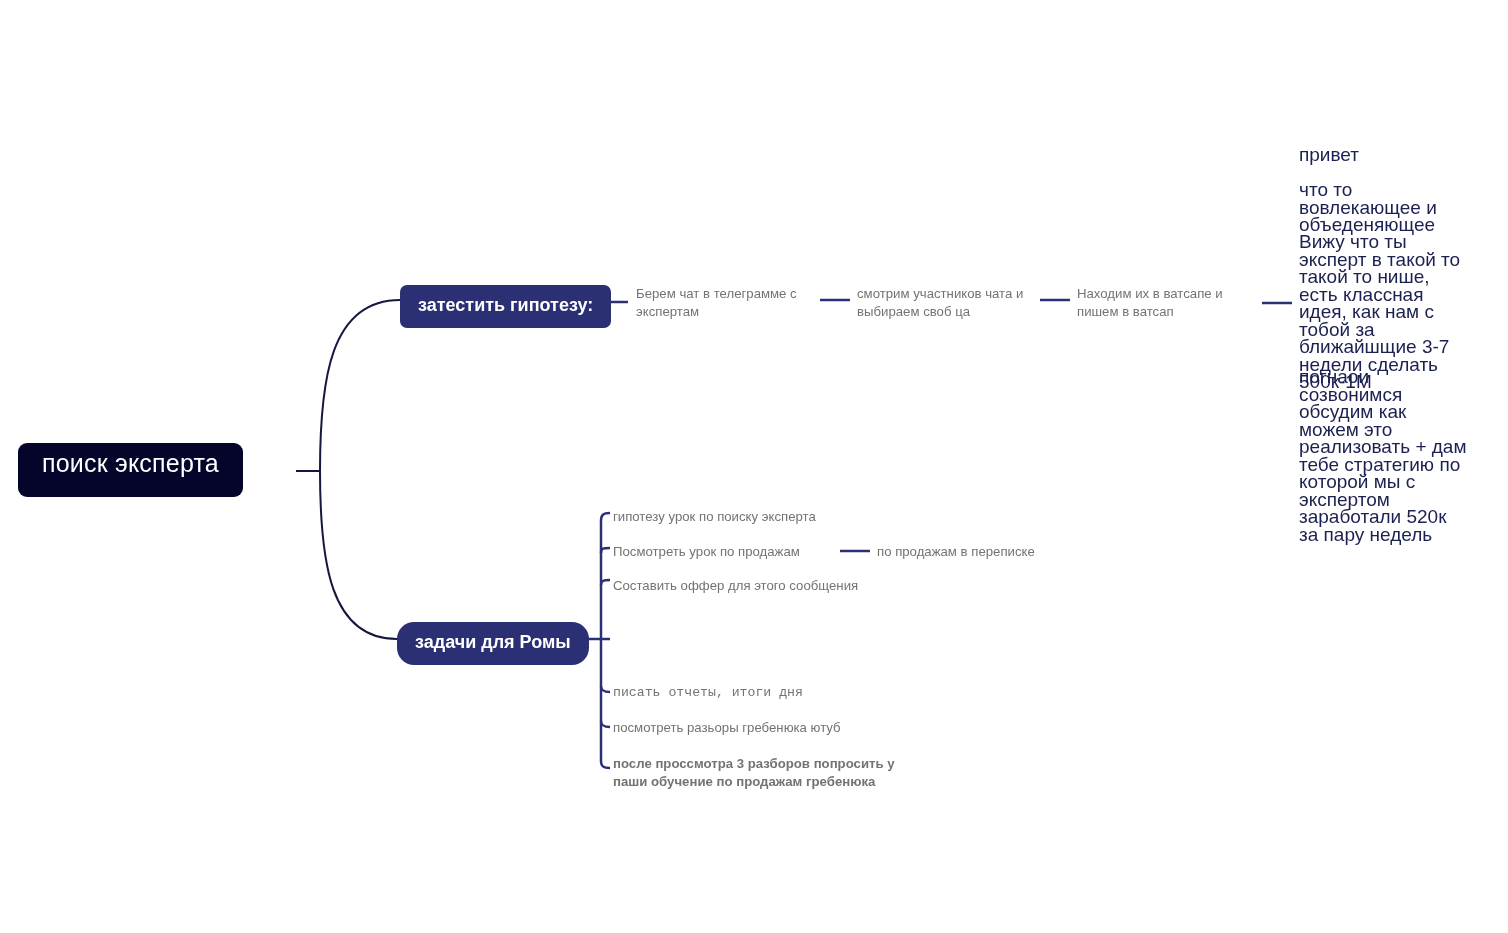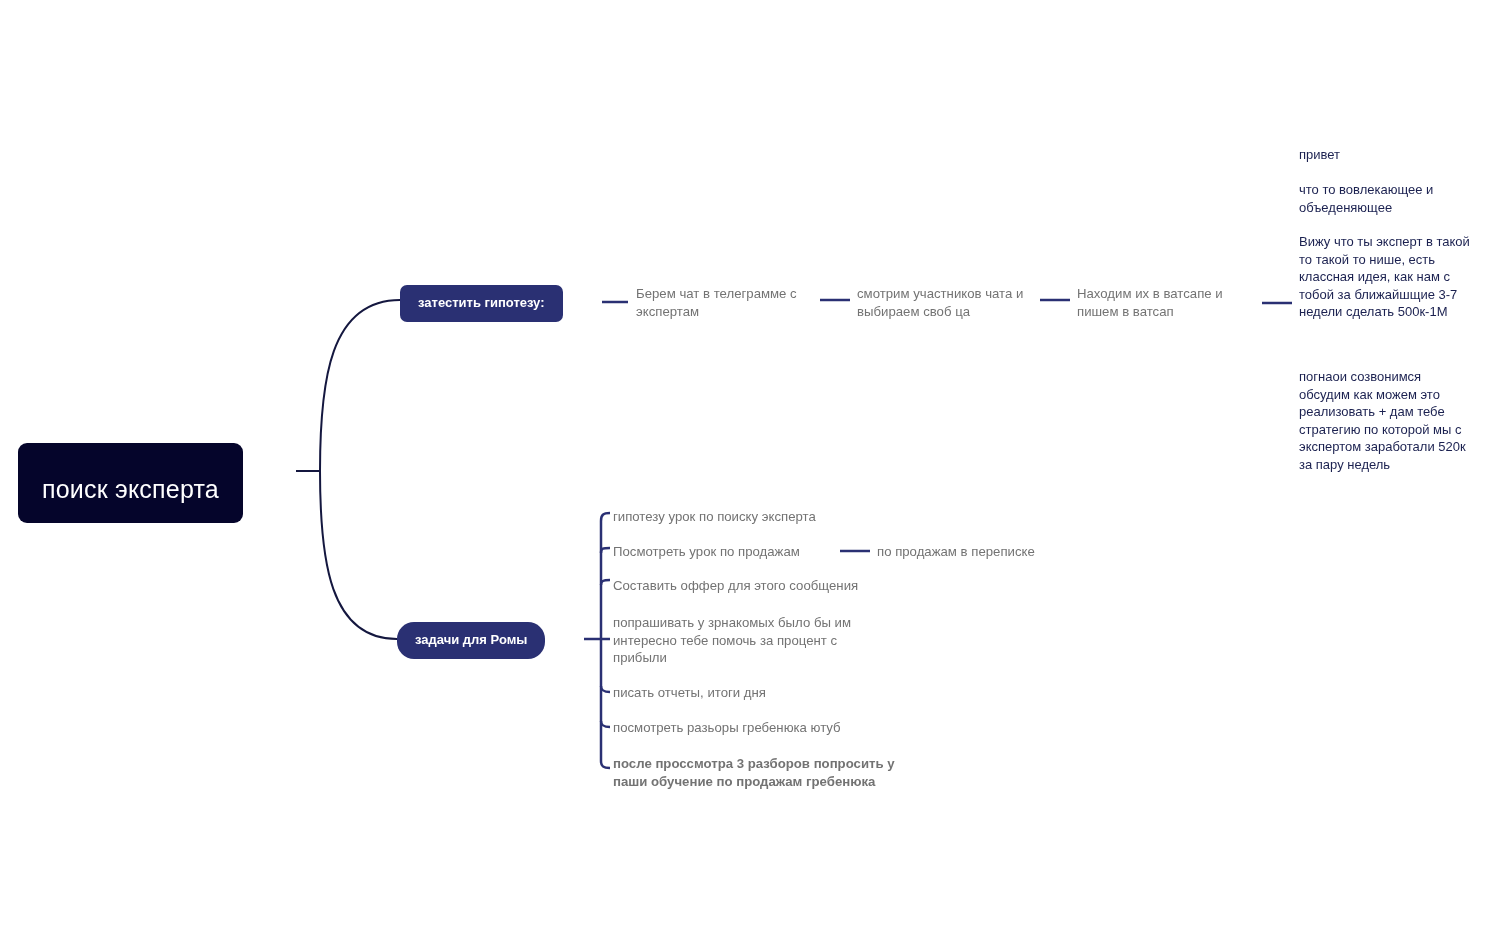--- a/index.html
+++ b/index.html
@@ -33,55 +33,55 @@
 
   
   .node {
     position: absolute;
   }
 
   .root-node {
     background: #05052b;
     color: #ffffff;
     border-radius: 9px;
-    padding: 33px 24px 19px 24px;
+    padding: 7px 24px 19px 24px;
     font-size: 25px;
     font-weight: 400;
     letter-spacing: 0.2px;
     line-height: 1.1;
     white-space: nowrap;
   }
 
   .branch-node {
     background: #2a3073;
     color: #ffffff;
     border-radius: 7px;
     padding: 11px 18px 12px 18px;
-    font-size: 13px;
+    font-size: 18px;
     font-weight: bold;
     line-height: 1.1;
     white-space: nowrap;
   }
 
   .leaf {
     position: absolute;
     font-size: 13.2px;
     line-height: 17.5px;
     color: #737373;
     font-weight: 400;
   }
   .leaf.w190 { width: 192px; }
   .leaf.w175 { width: 178px; }
   .leaf.w250 { width: 260px; }
   .leaf.w310 { width: 312px; font-weight: bold; }
   .leaf.wauto { white-space: nowrap; }
 
   .msg {
     position: absolute;
-    font-size: 13px;
+    font-size: 19px;
     line-height: 17.5px;
     color: #1b2150;
     width: 172px;
   }
 </style>
 </head>
 <body>
 
 <div id="canvas">
 
@@ -133,21 +133,20 @@
   <div class="node branch-node" style="left:397px; top:622px;border-radius:17px;">задачи для Ромы</div>
 
   <div class="leaf wauto" style="left:613px; top:508px;">гипотезу урок по поиску эксперта</div>
 
   <div class="leaf wauto" style="left:613px; top:543px;">Посмотреть урок по продажам</div>
 
   <div class="leaf wauto" style="left:877px; top:543px;">по продажам в переписке</div>
 
   <div class="leaf wauto" style="left:613px; top:577px;">Составить оффер для этого сообщения</div>
 
-  <div class="leaf w250" style="left:613px; top:614px;">попрашивать у зрнакомых было бы им интересно тебе помочь за процент с прибыли</div>
 
-  <div class="leaf wauto" style="left:613px; top:684px;">писать отчеты, итоги дня</div>
+  <div class="leaf wauto" style="left:613px; top:684px;font-family:Liberation Mono, monospace;">писать отчеты, итоги дня</div>
 
   <div class="leaf wauto" style="left:613px; top:719px;">посмотреть разьоры гребенюка ютуб</div>
 
   <div class="leaf w310" style="left:613px; top:755px;">после проссмотра 3 разборов попросить у паши обучение по продажам гребенюка</div>
 
 </div>
 
 </body></html>

